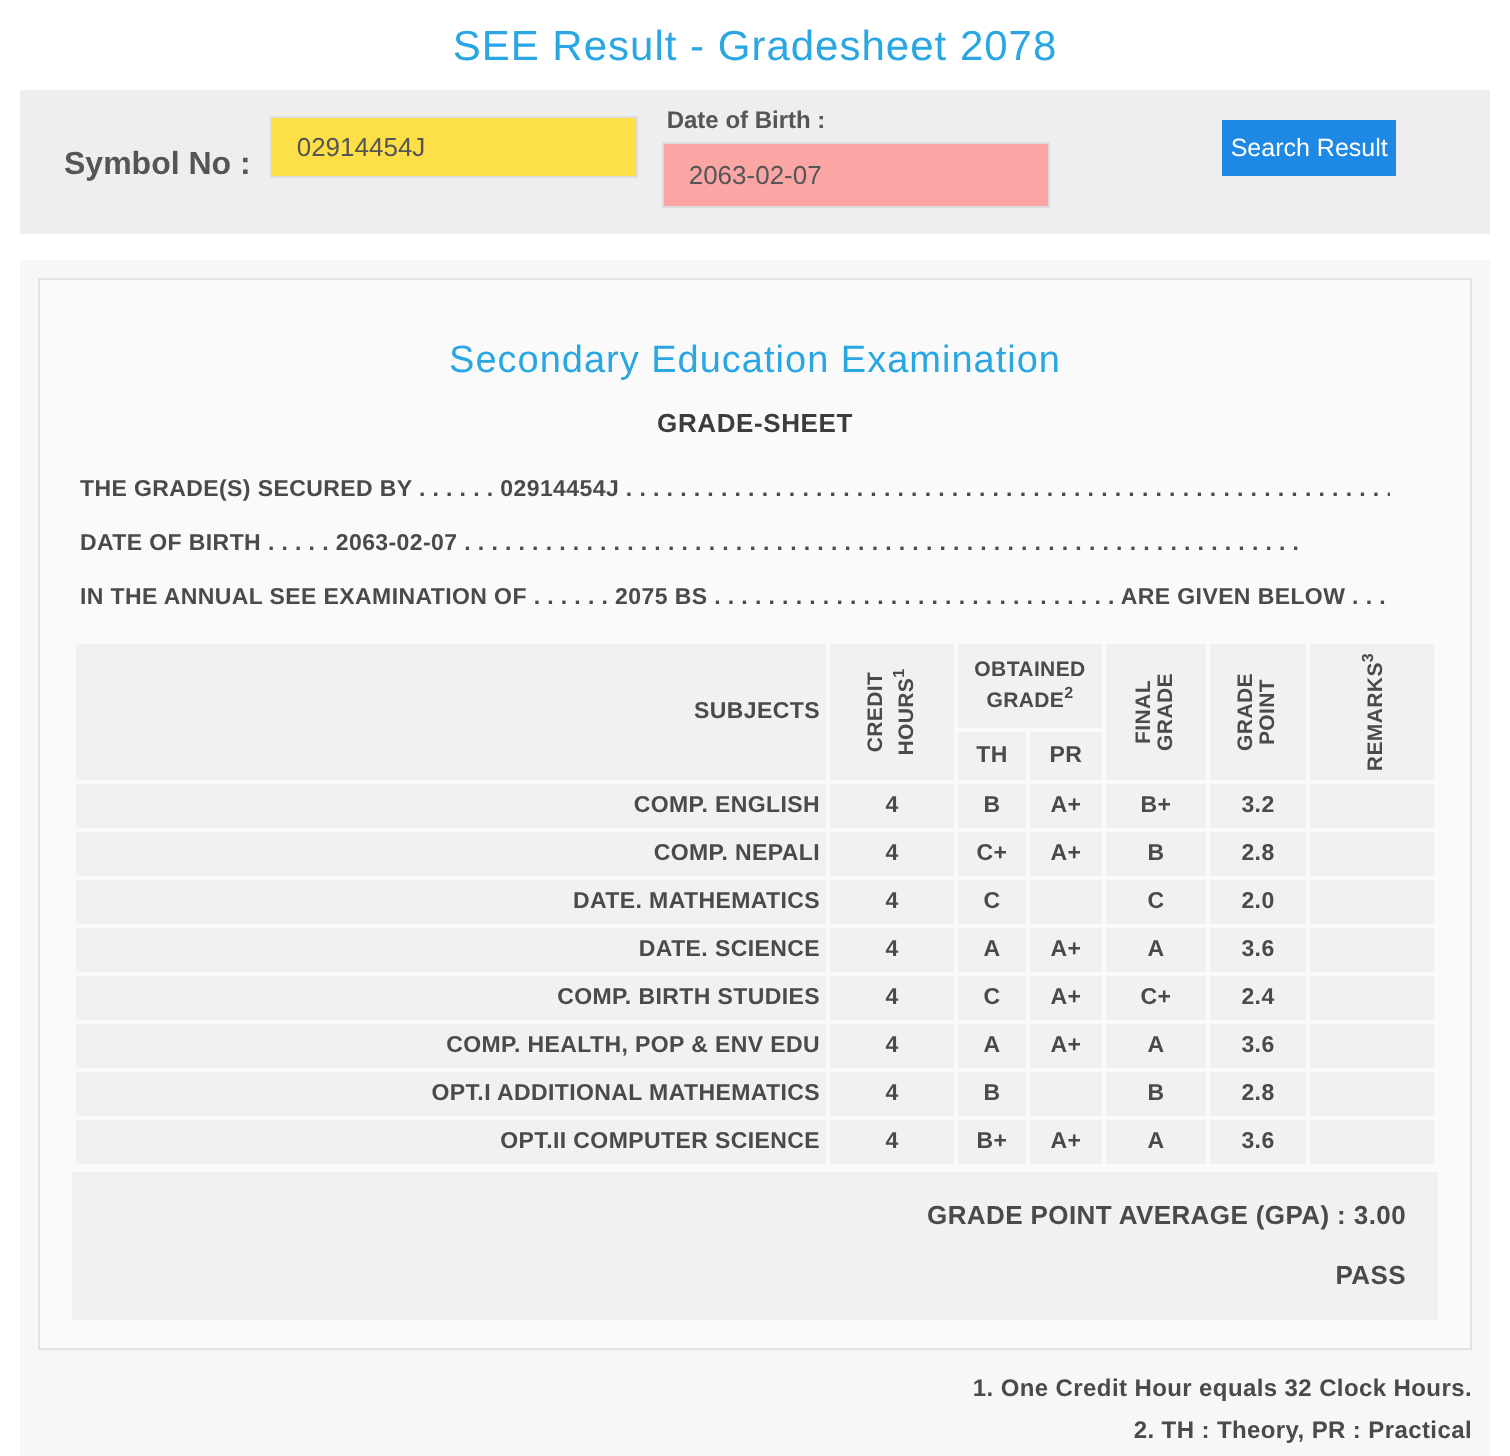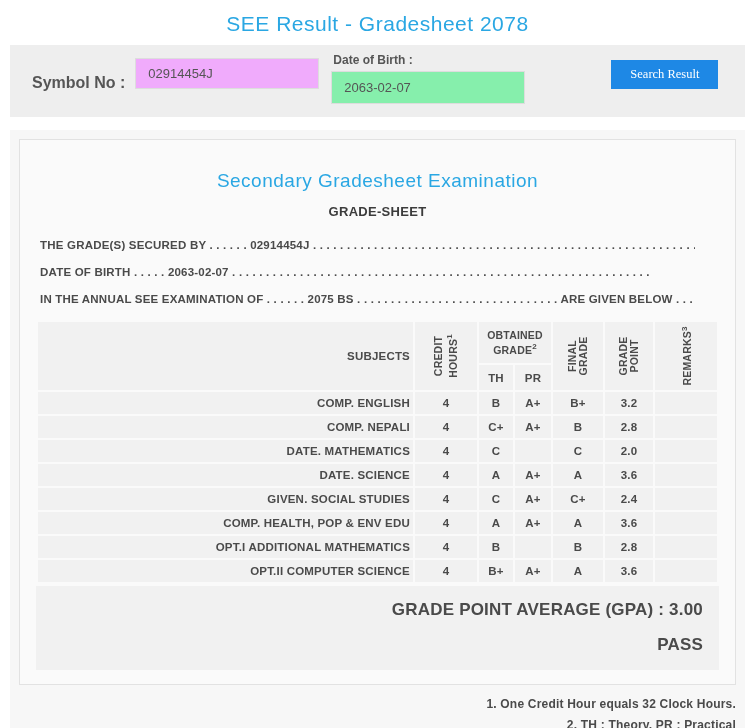--- a/index.html
+++ b/index.html
@@ -35,54 +35,54 @@
     font-weight: bold;
     color: #555555;
     margin: 29px 10px 0 10px;
     white-space: nowrap;
   }
   .symbol-input {
     margin-top: 13px;
     width: 170px;
     height: 29px;
     border: 1px solid #dddddd;
-    background: #f0abfc;
+    background: #fde047;
     font-family: "Liberation Sans", sans-serif;
     font-size: 13px;
     color: #555555;
     padding: 0 0 0 12px;
     outline: none;
   }
   .dob-group { margin-left: 12px; }
   .dob-label {
     font-size: 12px;
     font-weight: bold;
     color: #555555;
     margin: 8px 0 4px 2px;
   }
   .dob-input {
     width: 180px;
     height: 31px;
     border: 1px solid #dddddd;
-    background: #86efac;
+    background: #fca5a5;
     font-family: "Liberation Sans", sans-serif;
     font-size: 13px;
     color: #555555;
     padding: 0 0 0 12px;
     outline: none;
   }
   .search-button {
     margin-left: 86px;
     margin-top: 15px;
     background: #1e88e5;
     color: #ffffff;
     border: none;
-    font-family: Liberation Serif, serif;
+    font-family: Liberation Sans, sans-serif;
     font-size: 12.5px;
-    padding: 7px 19px;
+    padding: 7px 4px;
     cursor: pointer;
   }
   
   .result-wrap {
     margin: 13px 10px 0 10px;
     background: #f7f7f7;
     padding: 9px 9px 60px 9px;
     box-sizing: border-box;
   }
   .panel {
@@ -150,21 +150,21 @@
   .obt-line { font-size: 10.5px; line-height: 12px; }
   sup { font-size: 8px; }
   
   .summary-block {
     margin-top: 2px;
     background: #f1f1f1;
     text-align: right;
     padding: 14px 16px 15px 16px;
   }
   .summary-gpa, .summary-result {
-    font-size: 17px;
+    font-size: 13px;
     font-weight: bold;
     color: #4a4a4a;
     letter-spacing: 0.2px;
   }
   .summary-result { margin-top: 15px; }
   
   .footnotes { padding: 12px 0 0 6px; }
   .footnote {
     font-size: 12px;
     font-weight: bold;
@@ -185,21 +185,21 @@
   <div class="dob-group">
     <div class="dob-label">Date of Birth :</div>
     <input class="dob-input" type="text" value="2063-02-07" style="">
   </div>
   <button class="search-button">Search Result</button>
 </div>
 
 <div class="result-wrap">
   <div class="panel">
 
-    <div class="exam-heading">Secondary Gradesheet Examination</div>
+    <div class="exam-heading">Secondary Education Examination</div>
     <div class="sheet-heading">GRADE-SHEET</div>
 
     <div class="intro-line">THE GRADE(S) SECURED BY . . . . . . 02914454J . . . . . . . . . . . . . . . . . . . . . . . . . . . . . . . . . . . . . . . . . . . . . . . . . . . . . . . . . .</div>
     <div class="intro-line">DATE OF BIRTH . . . . . 2063-02-07 . . . . . . . . . . . . . . . . . . . . . . . . . . . . . . . . . . . . . . . . . . . . . . . . . . . . . . . . . . . . . .</div>
     <div class="intro-line">IN THE ANNUAL SEE EXAMINATION OF . . . . . . 2075 BS . . . . . . . . . . . . . . . . . . . . . . . . . . . . . . ARE GIVEN BELOW . . .</div>
 
     <table class="grades">
       <colgroup>
         <col style="width:auto">
           <col style="width:62px">
@@ -283,21 +283,21 @@
         <tr>
           <td class="subject-cell">DATE. SCIENCE</td>
           <td>4</td>
           <td>A</td>
           <td>A+</td>
           <td>A</td>
           <td>3.6</td>
           <td></td>
         </tr>
         <tr>
-          <td class="subject-cell">GIVEN. SOCIAL STUDIES</td>
+          <td class="subject-cell">COMP. BIRTH STUDIES</td>
           <td>4</td>
           <td>C</td>
           <td>A+</td>
           <td>C+</td>
           <td>2.4</td>
           <td></td>
         </tr>
         <tr>
           <td class="subject-cell">COMP. HEALTH, POP &amp; ENV EDU</td>
           <td>4</td>

